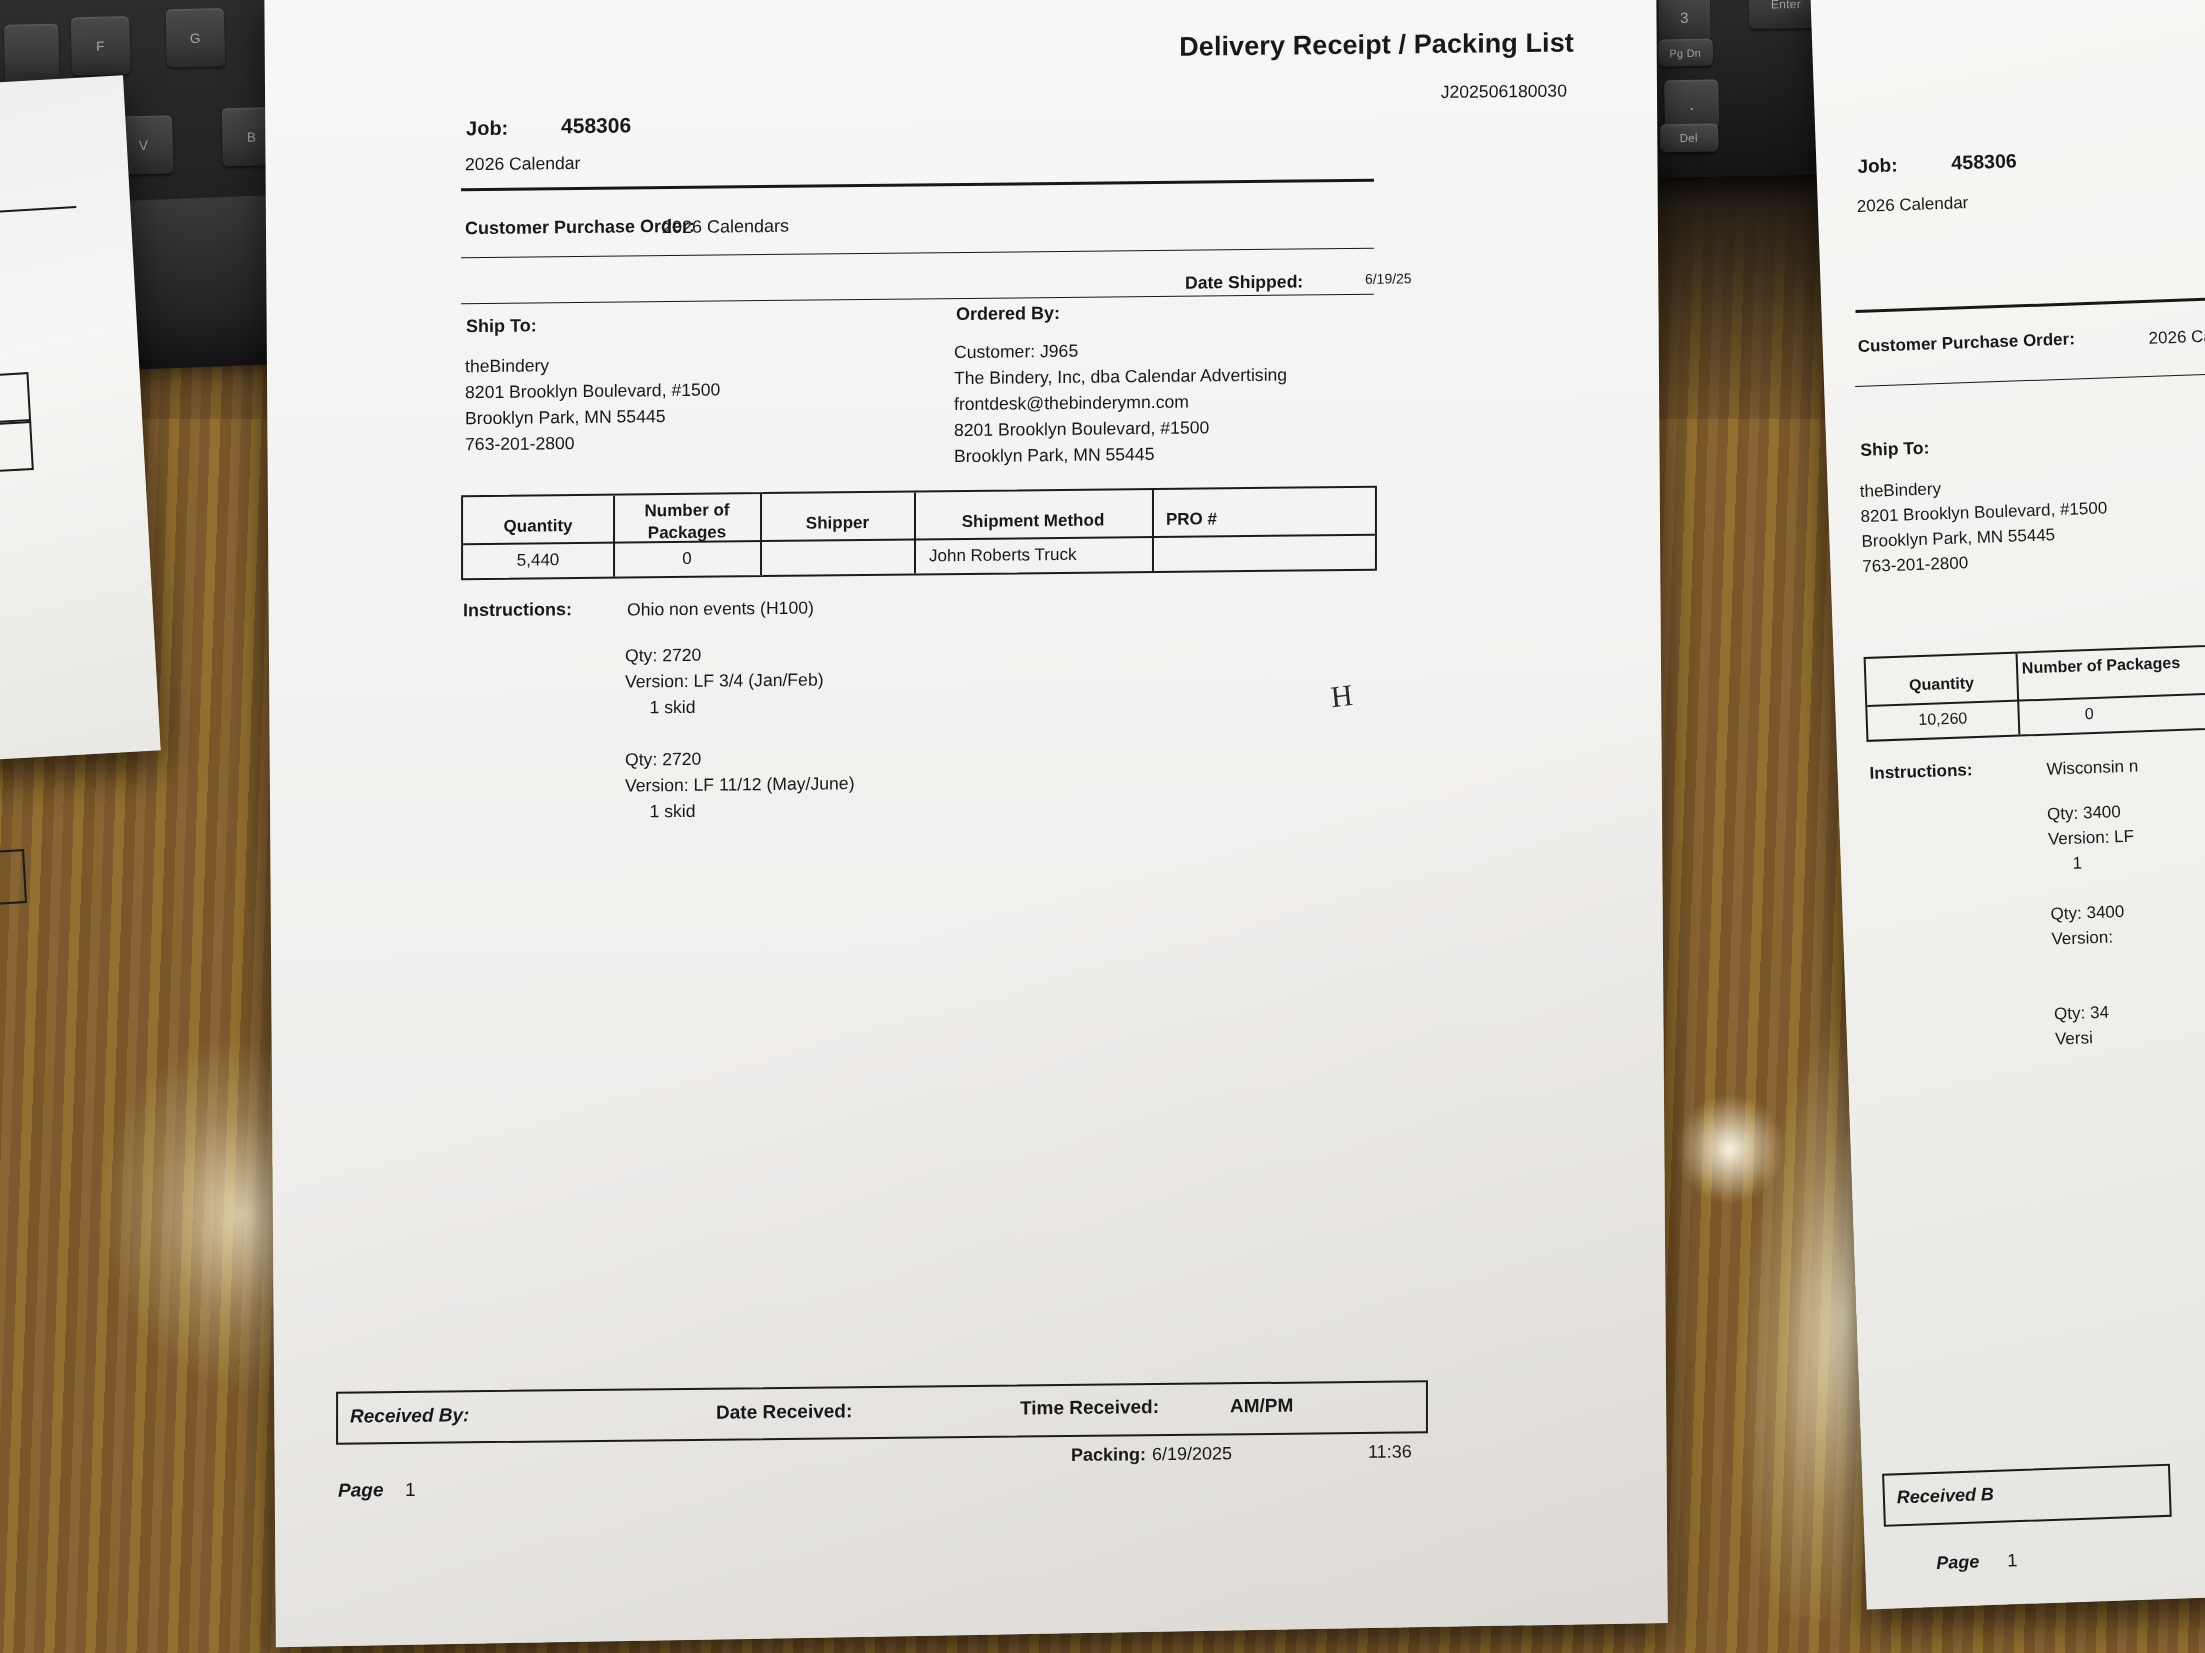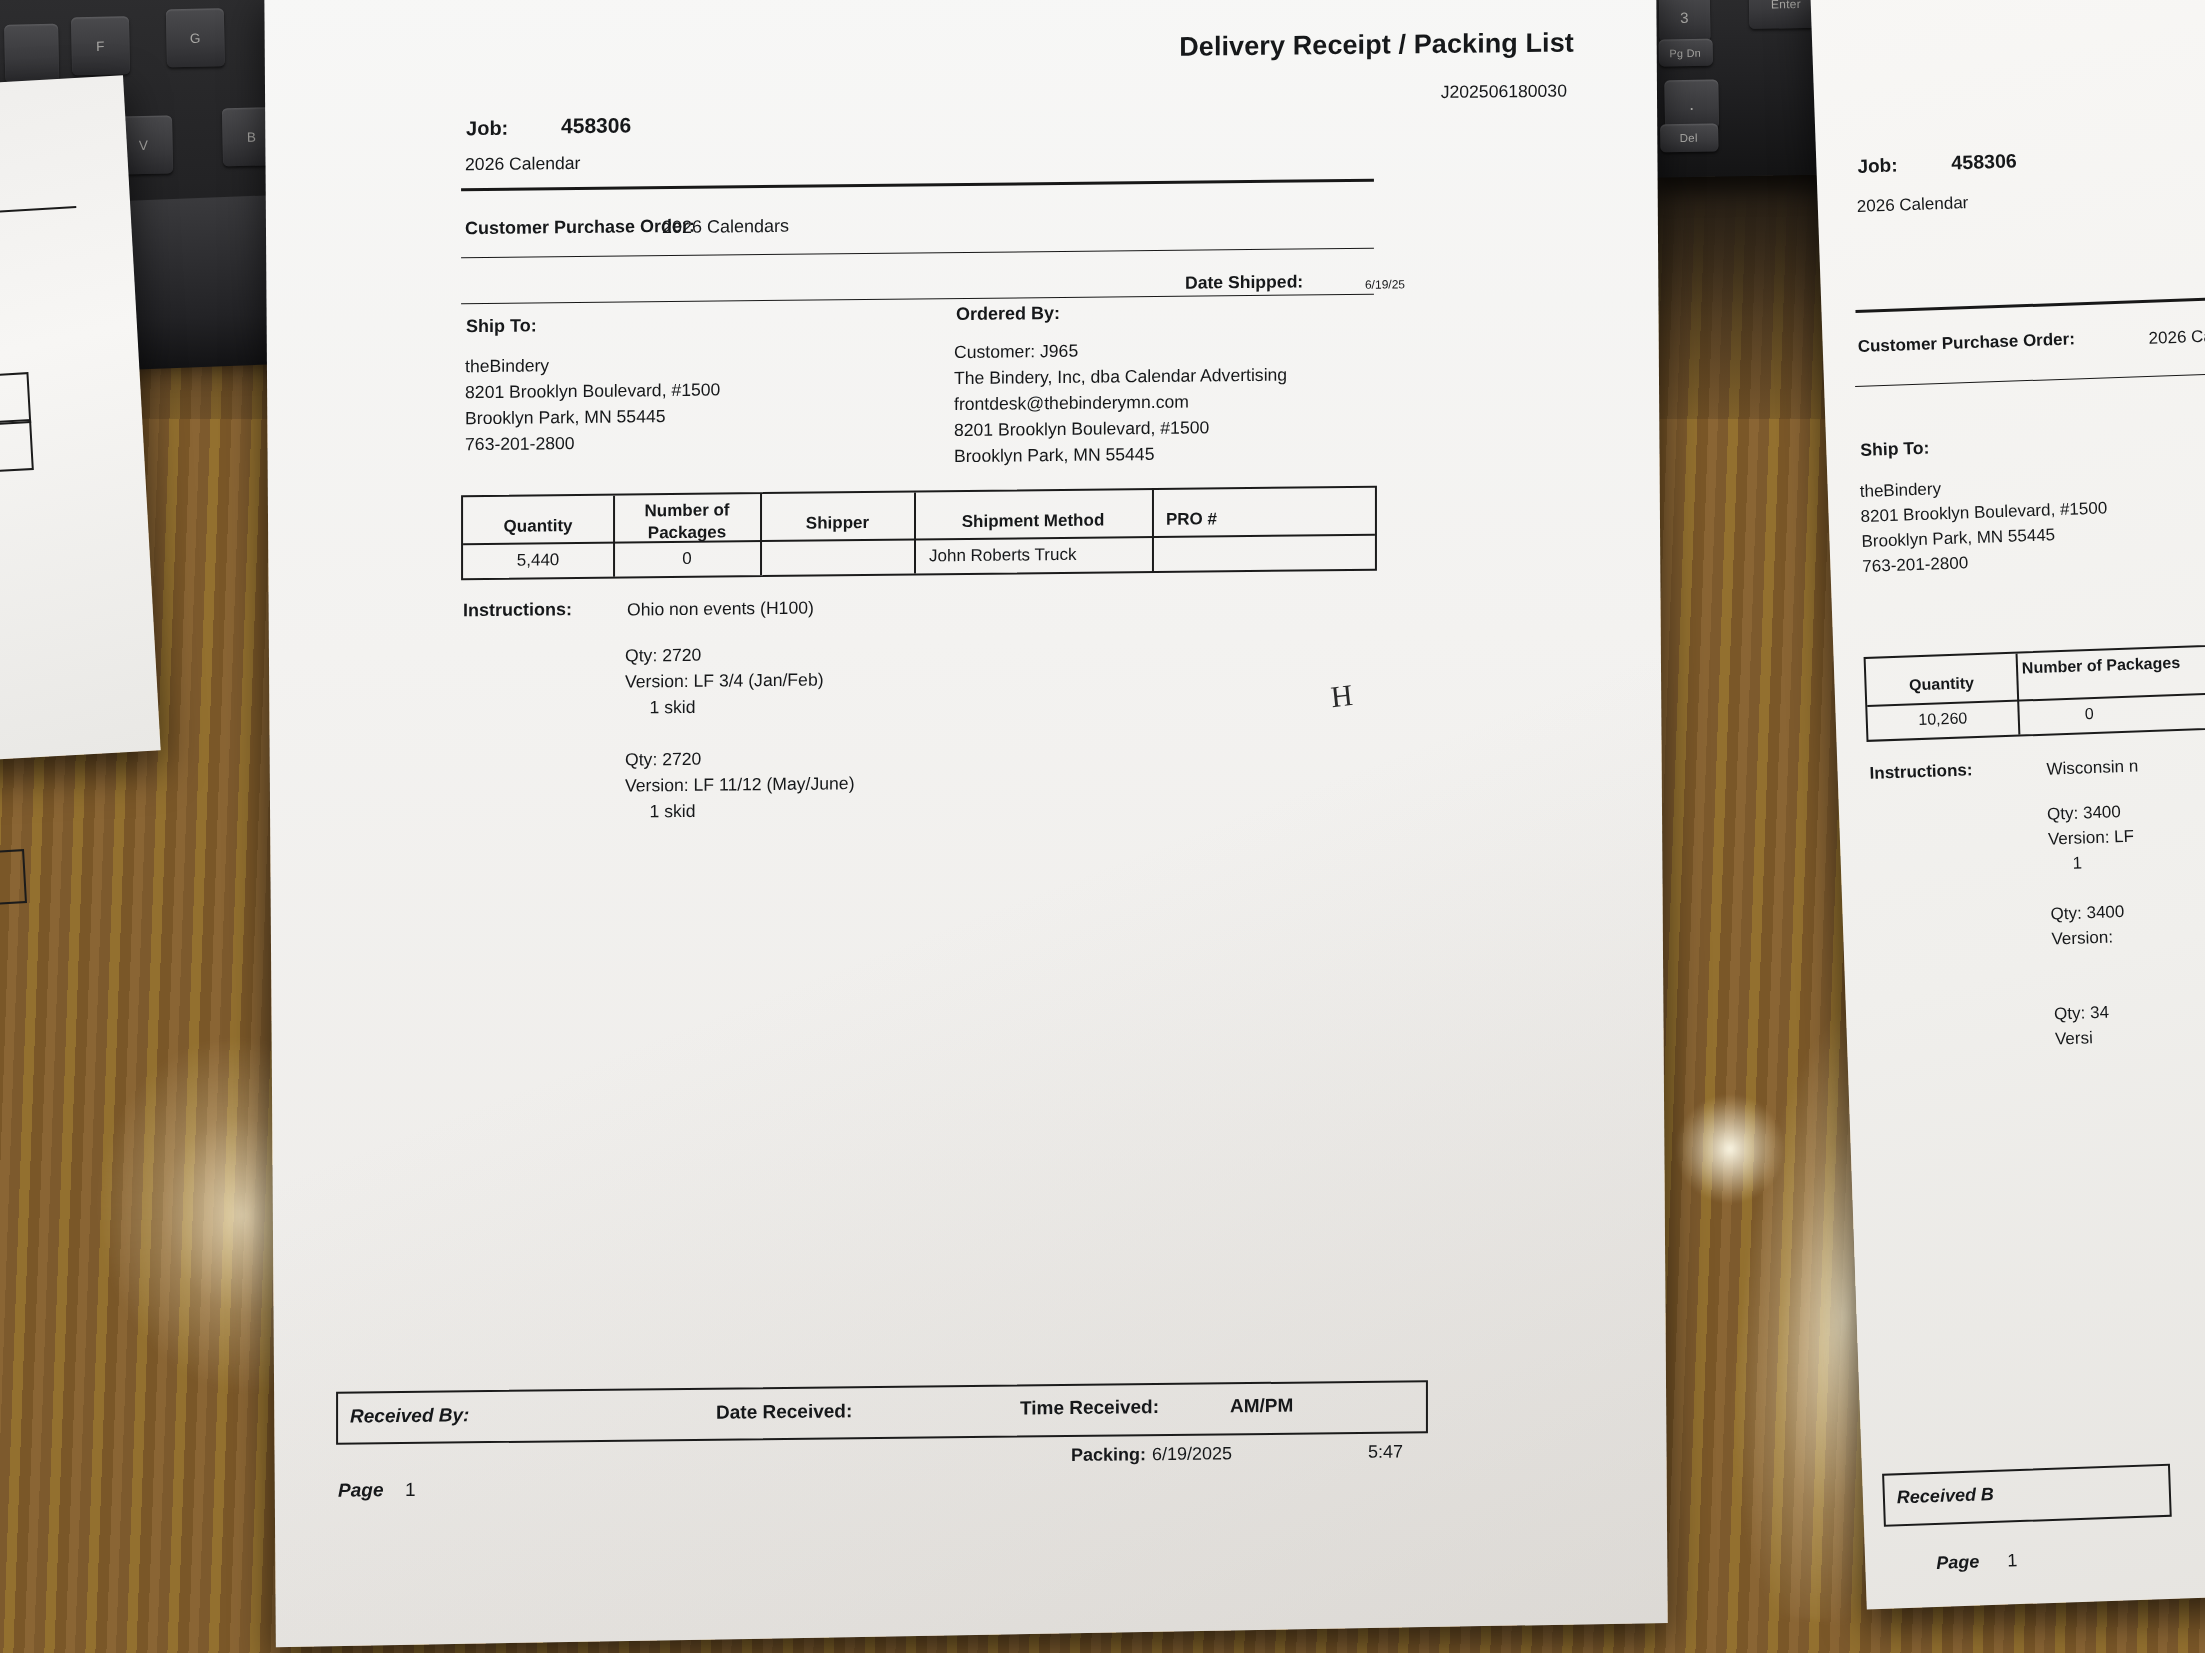--- a/index.html
+++ b/index.html
@@ -206,22 +206,21 @@
   }
   .lbl-dateshipped {
     position: absolute;
     left: 915px; top: 295px;
     font-size: 17.6px;
     font-weight: bold;
   }
   .val-dateshipped {
     position: absolute;
     left: 1095px; top: 295px;
-    font-size: 12px;
-    margin-top: 7px;
+    font-size: 14px;
   }
 
   .lbl-shipto {
     position: absolute;
     left: 196px; top: 331px;
     font-size: 18px;
     font-weight: bold;
   }
   .block-shipto {
     position: absolute;
@@ -453,21 +452,21 @@
         <div class="handmark">H</div>
 
         <div class="footer-box">
           <div class="f-lbl f-italic" style="left:12px; top:12px;">Received By:</div>
           <div class="f-lbl" style="left:378px; top:12px;">Date Received:</div>
           <div class="f-lbl" style="left:682px; top:10.8px;">Time Received:</div>
           <div class="f-lbl" style="left:892px; top:10.8px;">AM/PM</div>
         </div>
         <div class="f-printed" style="left:801px; top:1466px; font-weight:bold;">Packing:</div>
         <div class="f-printed" style="left:882px; top:1466px;">6/19/2025</div>
-        <div class="f-printed" style="left:1098px; top:1466px;">5:47</div>
+        <div class="f-printed" style="left:1098px; top:1466px;">11:36</div>
         <div class="f-lbl f-italic" style="left:68px; top:1493px;">Page</div>
         <div class="f-lbl" style="left:135px; top:1493px; font-weight:normal;">1</div>
 
       </div>
     </div>
   </div>
 
   <div class="paper paper-right">
     <div class="rdoc">
       <div style="position:absolute; left:41px; top:189px; font-size:19px; font-weight:bold;">Job:</div>

